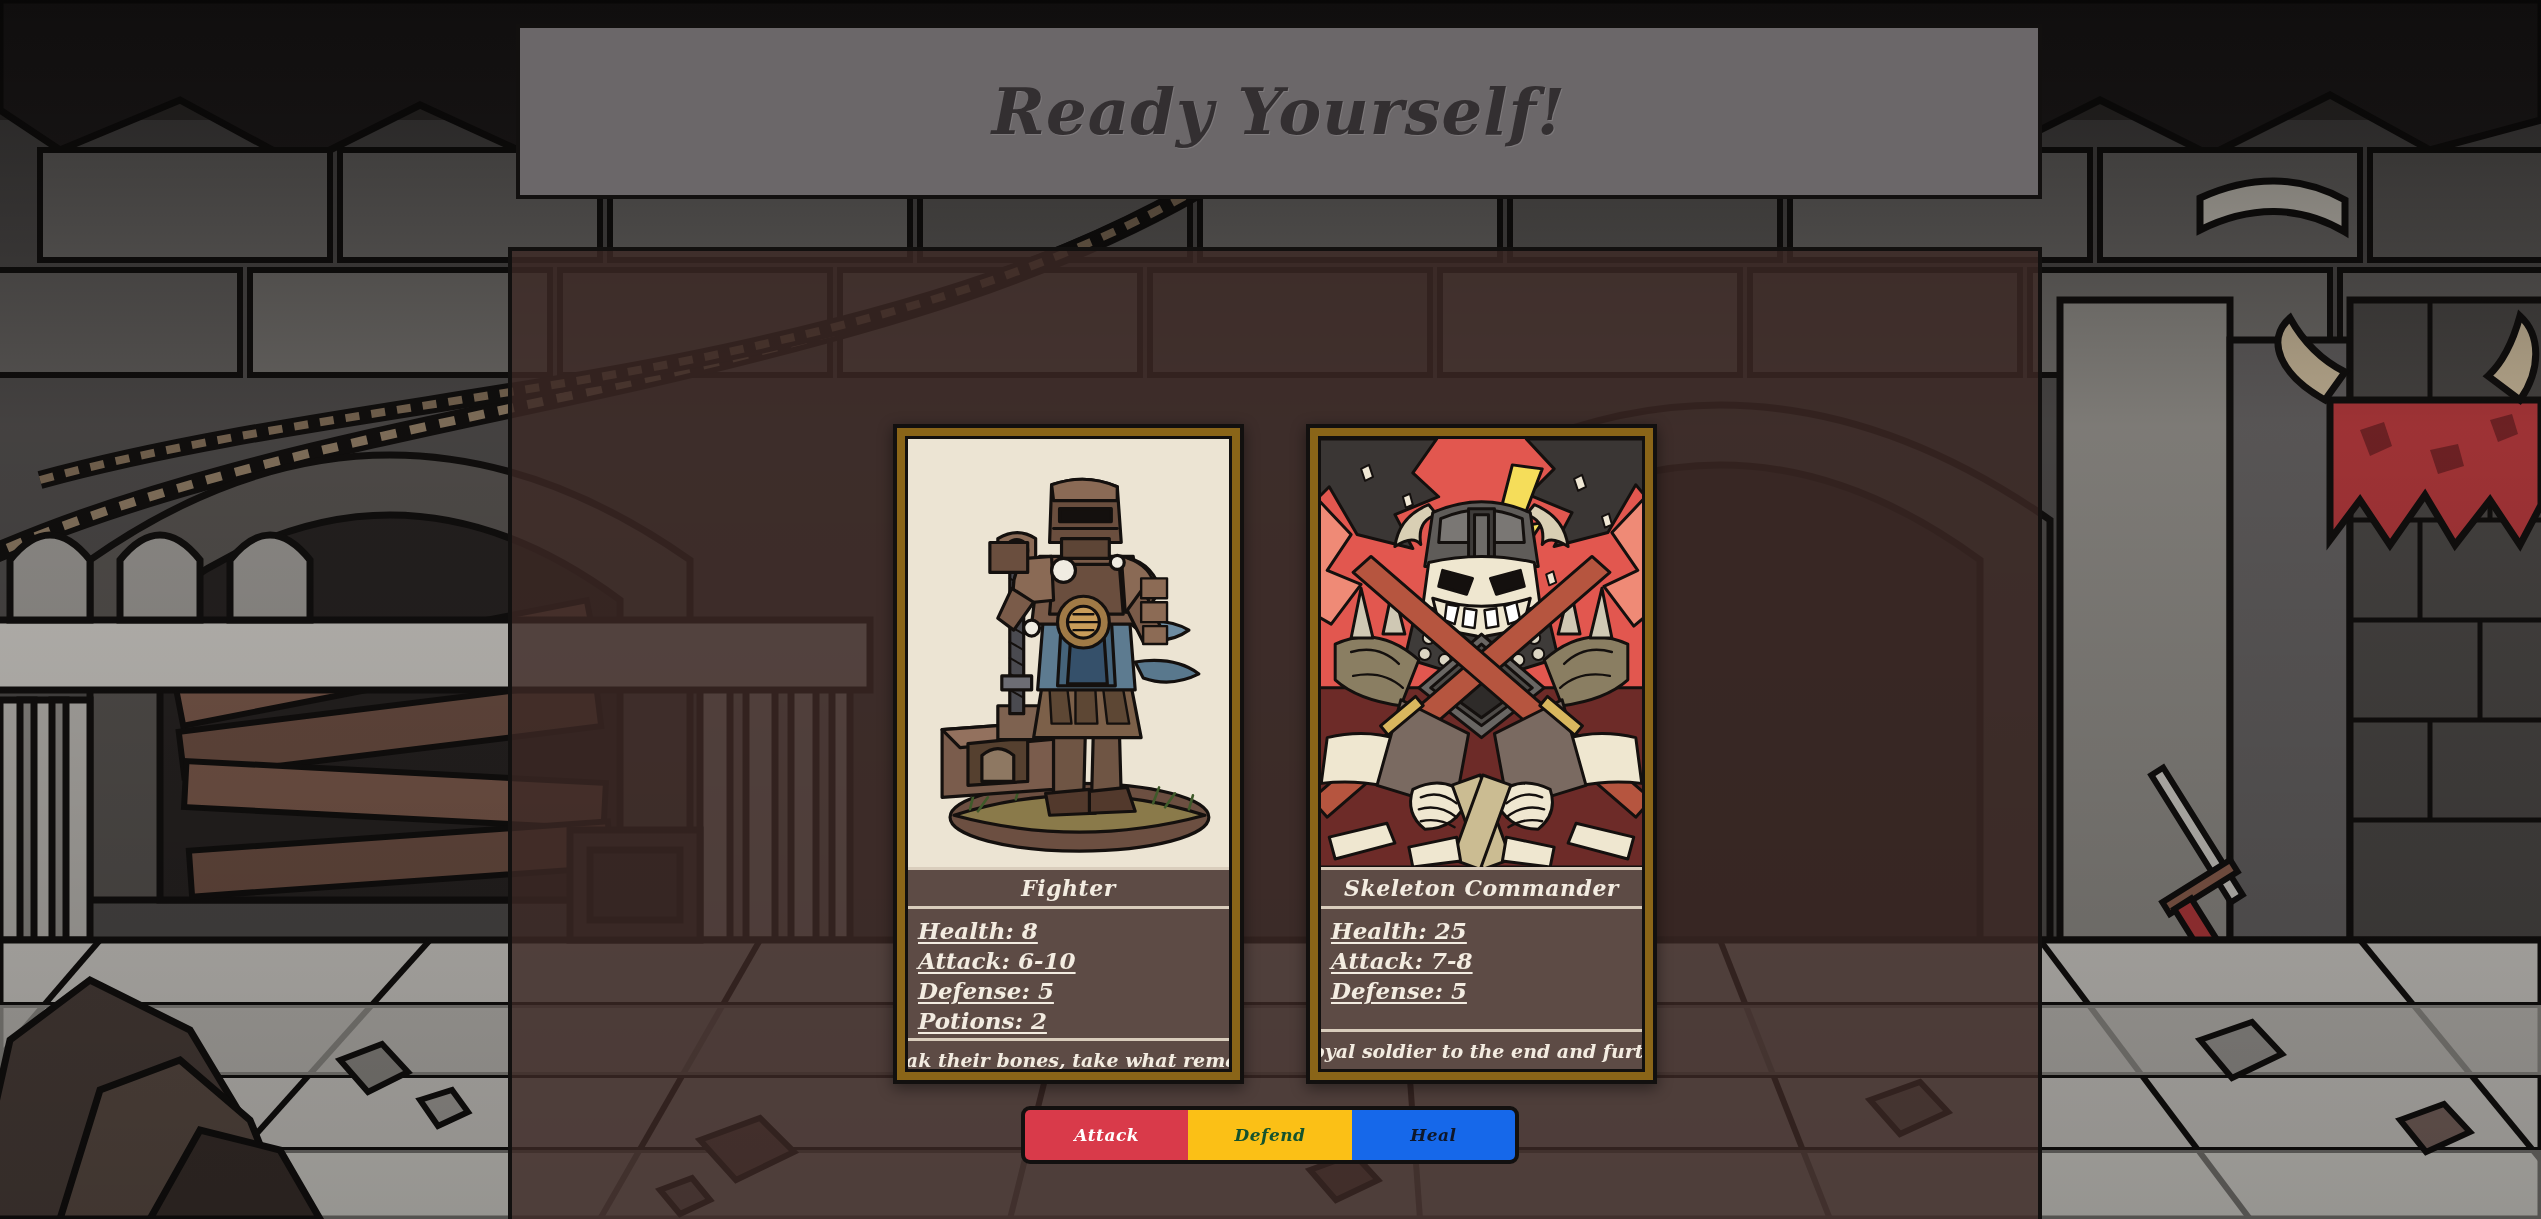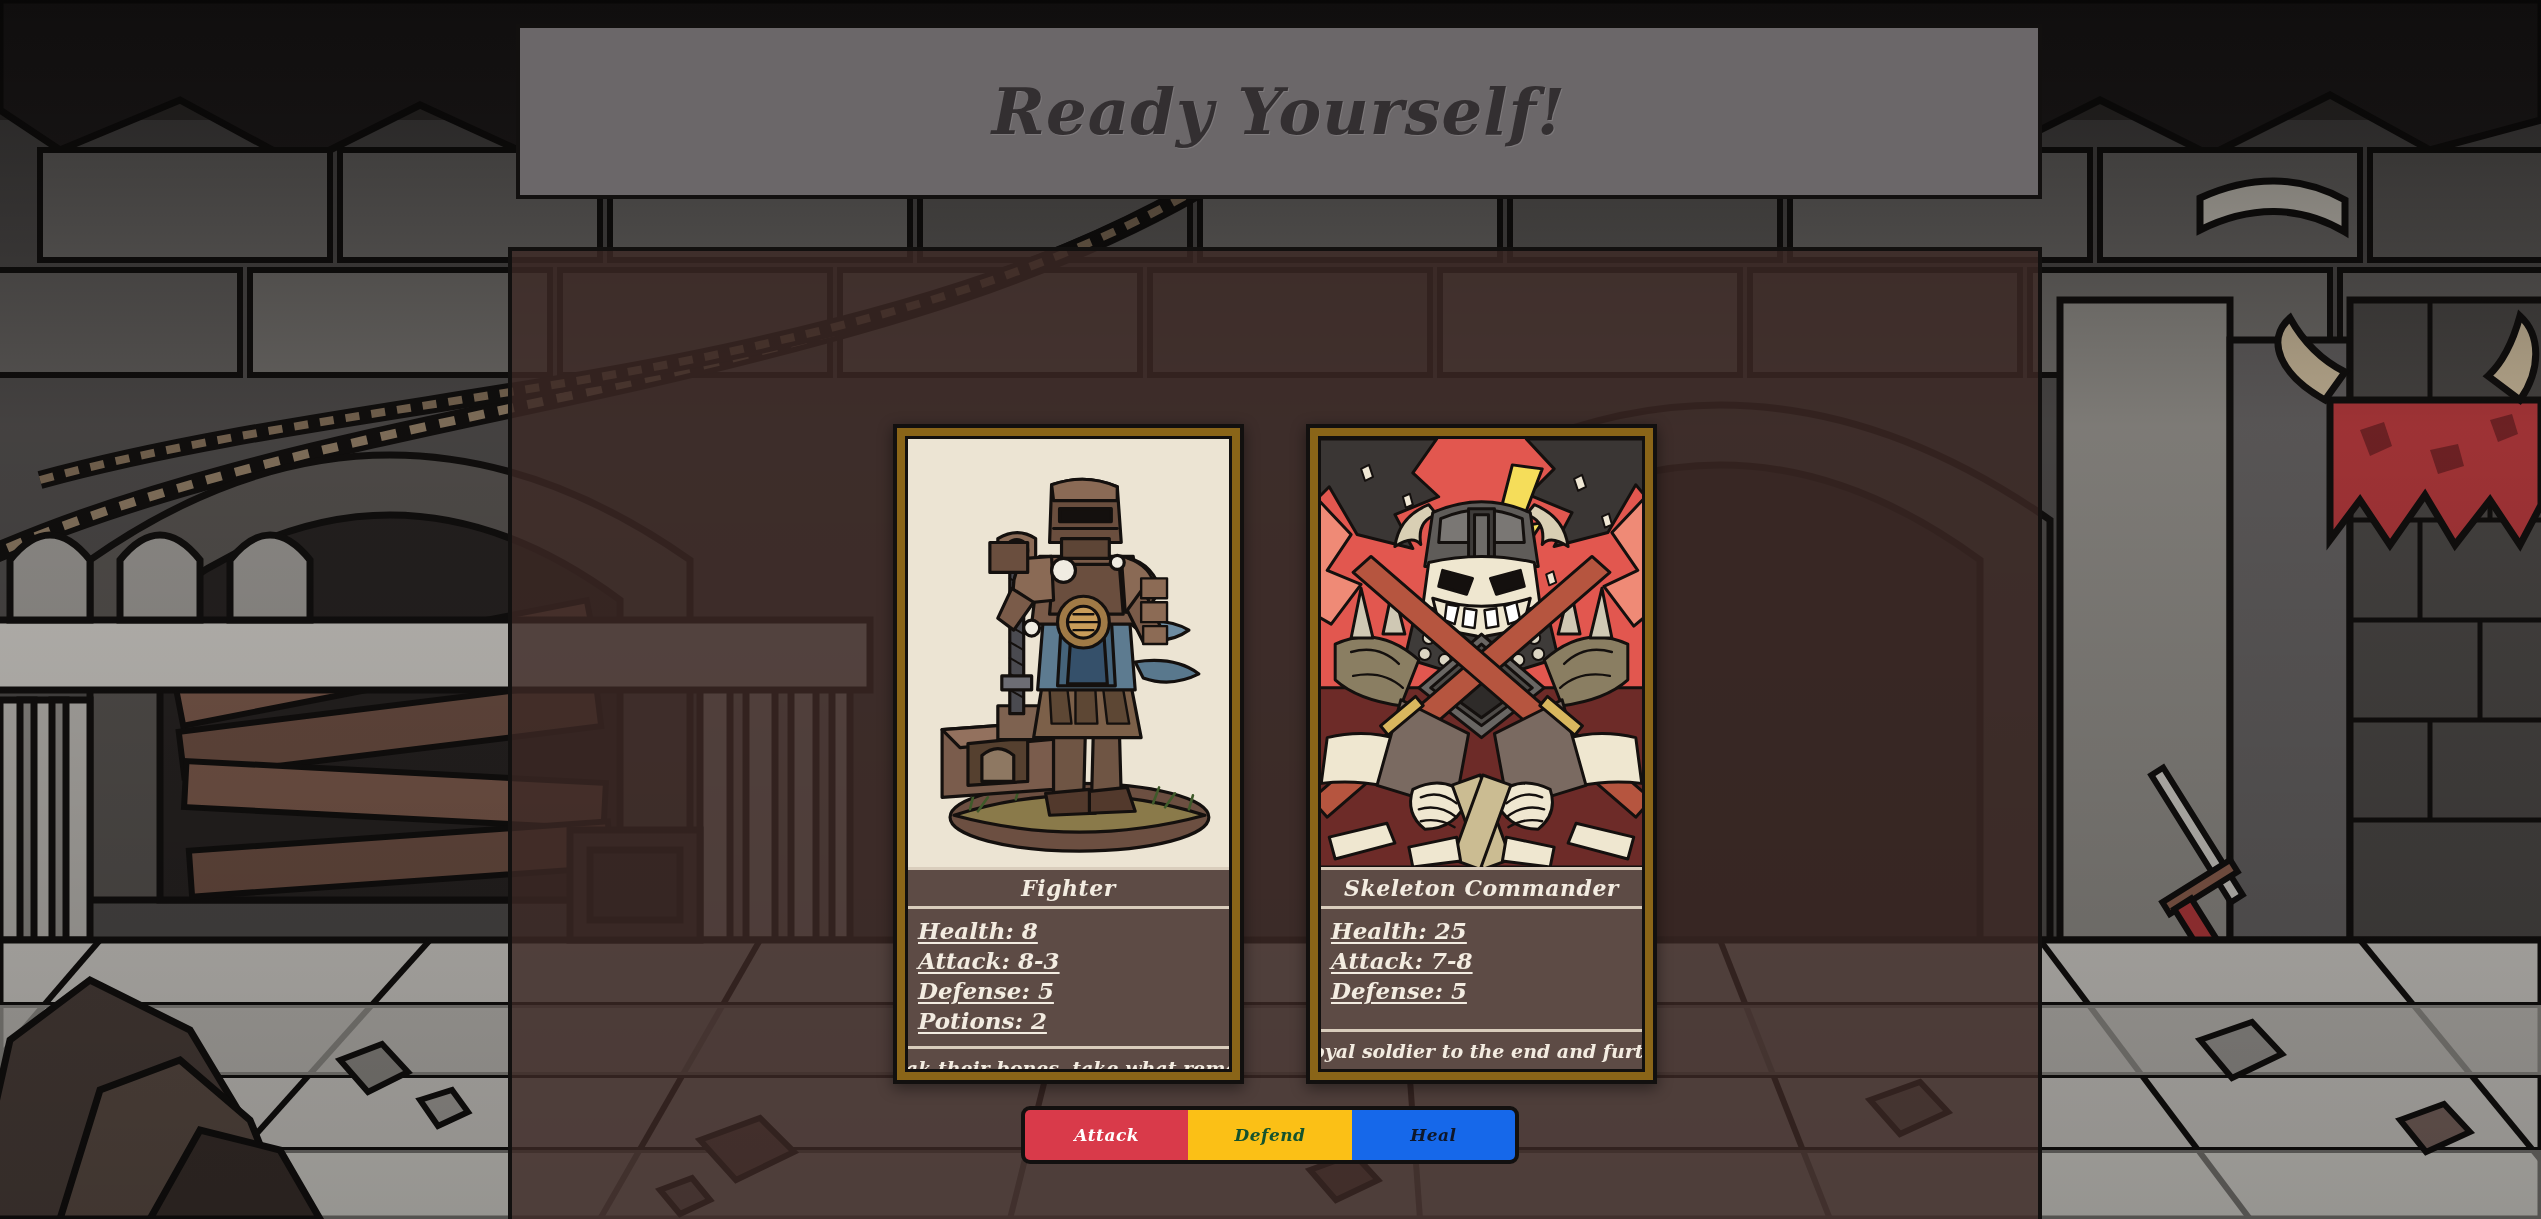--- a/index.html
+++ b/index.html
@@ -107,21 +107,21 @@
     font-size: 22px;
     font-style: italic;
     font-weight: 700;
     color: #f3ece1;
     letter-spacing: 0.5px;
   }
 
   .card-stats {
     flex: 1;
     background: #5d4b45;
-    padding: 8px 10px 12px 10px;
+    padding: 8px 10px 4px 10px;
     display: flex;
     flex-direction: column;
     gap: 3px;
   }
   .stat {
     font-family: "DejaVu Serif", "Liberation Serif", serif;
     font-size: 23px;
     font-style: italic;
     font-weight: 700;
     color: #f3ece1;
@@ -444,21 +444,21 @@
             </g>
           </svg>
         </div>
 
         <div class="card-name-bar">
           <span class="card-name">Fighter</span>
         </div>
 
         <div class="card-stats">
           <span class="stat">Health: 8</span>
-          <span class="stat">Attack: 8-3</span>
+          <span class="stat">Attack: 6-10</span>
           <span class="stat">Defense: 5</span>
           <span class="stat">Potions: 2</span>
         </div>
 
         <div class="card-quote-bar">
           <span class="card-quote">"Break their bones, take what remains"</span>
         </div>
 
       </div>
     </div>

